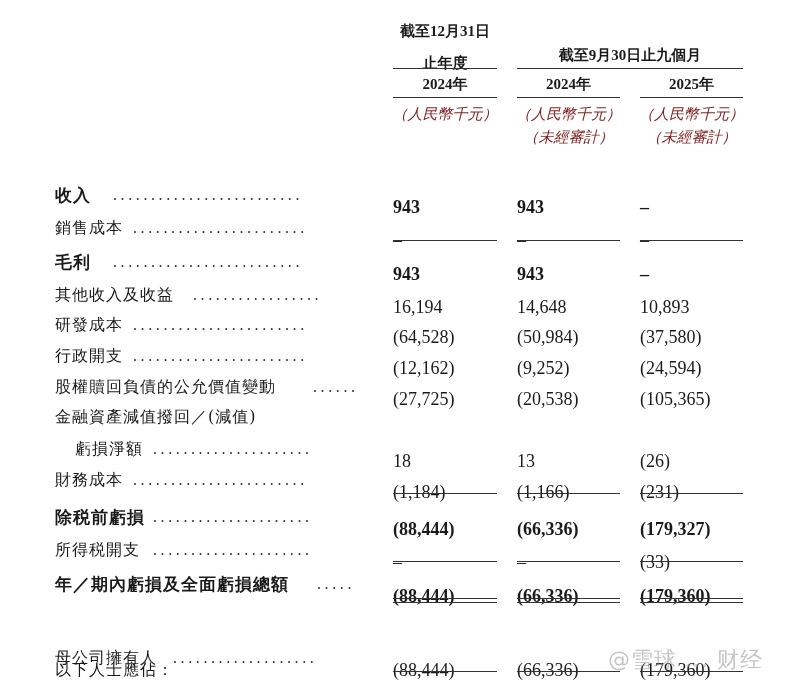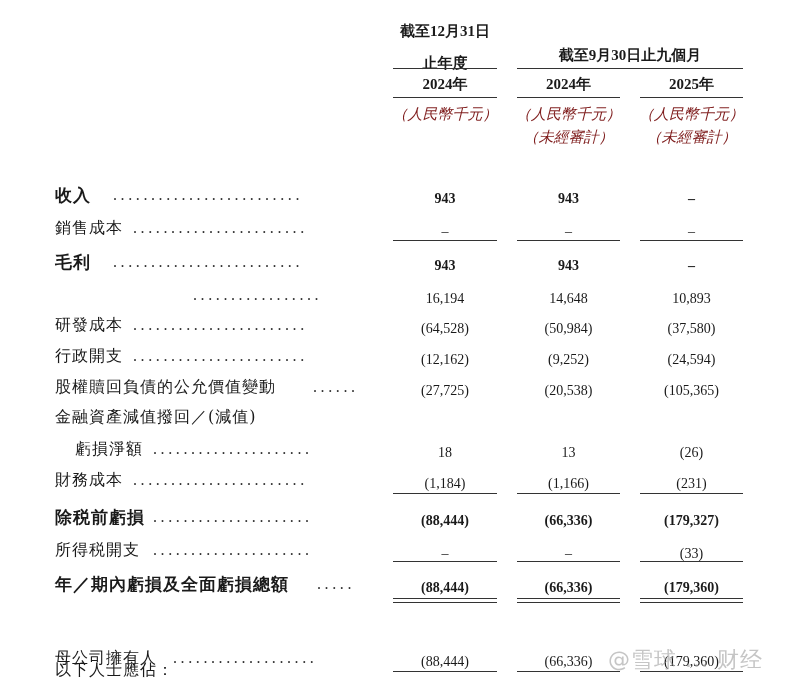--- a/index.html
+++ b/index.html
@@ -11,21 +11,21 @@
   .hdr.ital { font-style: italic; color: #7f1d1d; }
   .hline { position: absolute; height: 0; border-top: 1.5px solid #333; }
 
   .row { position: absolute; left: 55px; width: 700px; height: 24px; }
   .label { position: absolute; left: 0; top: 0; font-size: 17px; line-height: 24px;
            font-family: "DejaVu Sans", "Liberation Sans", sans-serif; letter-spacing: 1px;
            white-space: nowrap; }
   .label.serif { font-family: "DejaVu Serif", "Liberation Serif", serif; letter-spacing: 1px; font-size: 16px; }
   .label.bold { font-weight: bold; }
   .dots { position: absolute; top: 0; font-size: 16px; line-height: 24px; letter-spacing: 3.6px; color: #333; white-space: nowrap; }
-  .val { position: absolute; top: 4px; text-align: center; font-size: 14px; line-height: 24px; white-space: nowrap; }
+  .val { position: absolute; top: 12px; text-align: left; font-size: 18px; line-height: 24px; white-space: nowrap; }
   .val.bold { font-weight: bold; }
   .v1 { left: 338px; width: 104px; }
   .v2 { left: 462px; width: 103px; }
   .v3 { left: 585px; width: 103px; }
   .v1.paren, .v2.paren, .v3.paren { margin-right: -7px; }
 
   .ul { position: absolute; height: 0; border-top: 1.3px solid #333; }
   .dul { position: absolute; height: 3px; border-top: 1.3px solid #333; border-bottom: 1.3px solid #333; }
 
   .watermark { position: absolute; left: 608px; top: 645px; font-size: 22px; color: rgba(150,150,150,0.55);
@@ -74,20 +74,21 @@
 
 <div class="row" style="top:250px;">
   <span class="label bold">毛利</span>
   <span class="dots" style="left:58px;">.........................</span>
   <span class="val bold v1">943</span>
   <span class="val bold v2">943</span>
   <span class="val bold v3">–</span>
 </div>
 
 <div class="row" style="top:283px;">
+  <span class="label serif">其他收入及收益</span>
   <span class="dots" style="left:138px;">.................</span>
   <span class="val v1">16,194</span>
   <span class="val v2">14,648</span>
   <span class="val v3">10,893</span>
 </div>
 
 <div class="row" style="top:313px;">
   <span class="label serif">研發成本</span>
   <span class="dots" style="left:78px;">.......................</span>
   <span class="val v1 paren">(64,528)</span>

